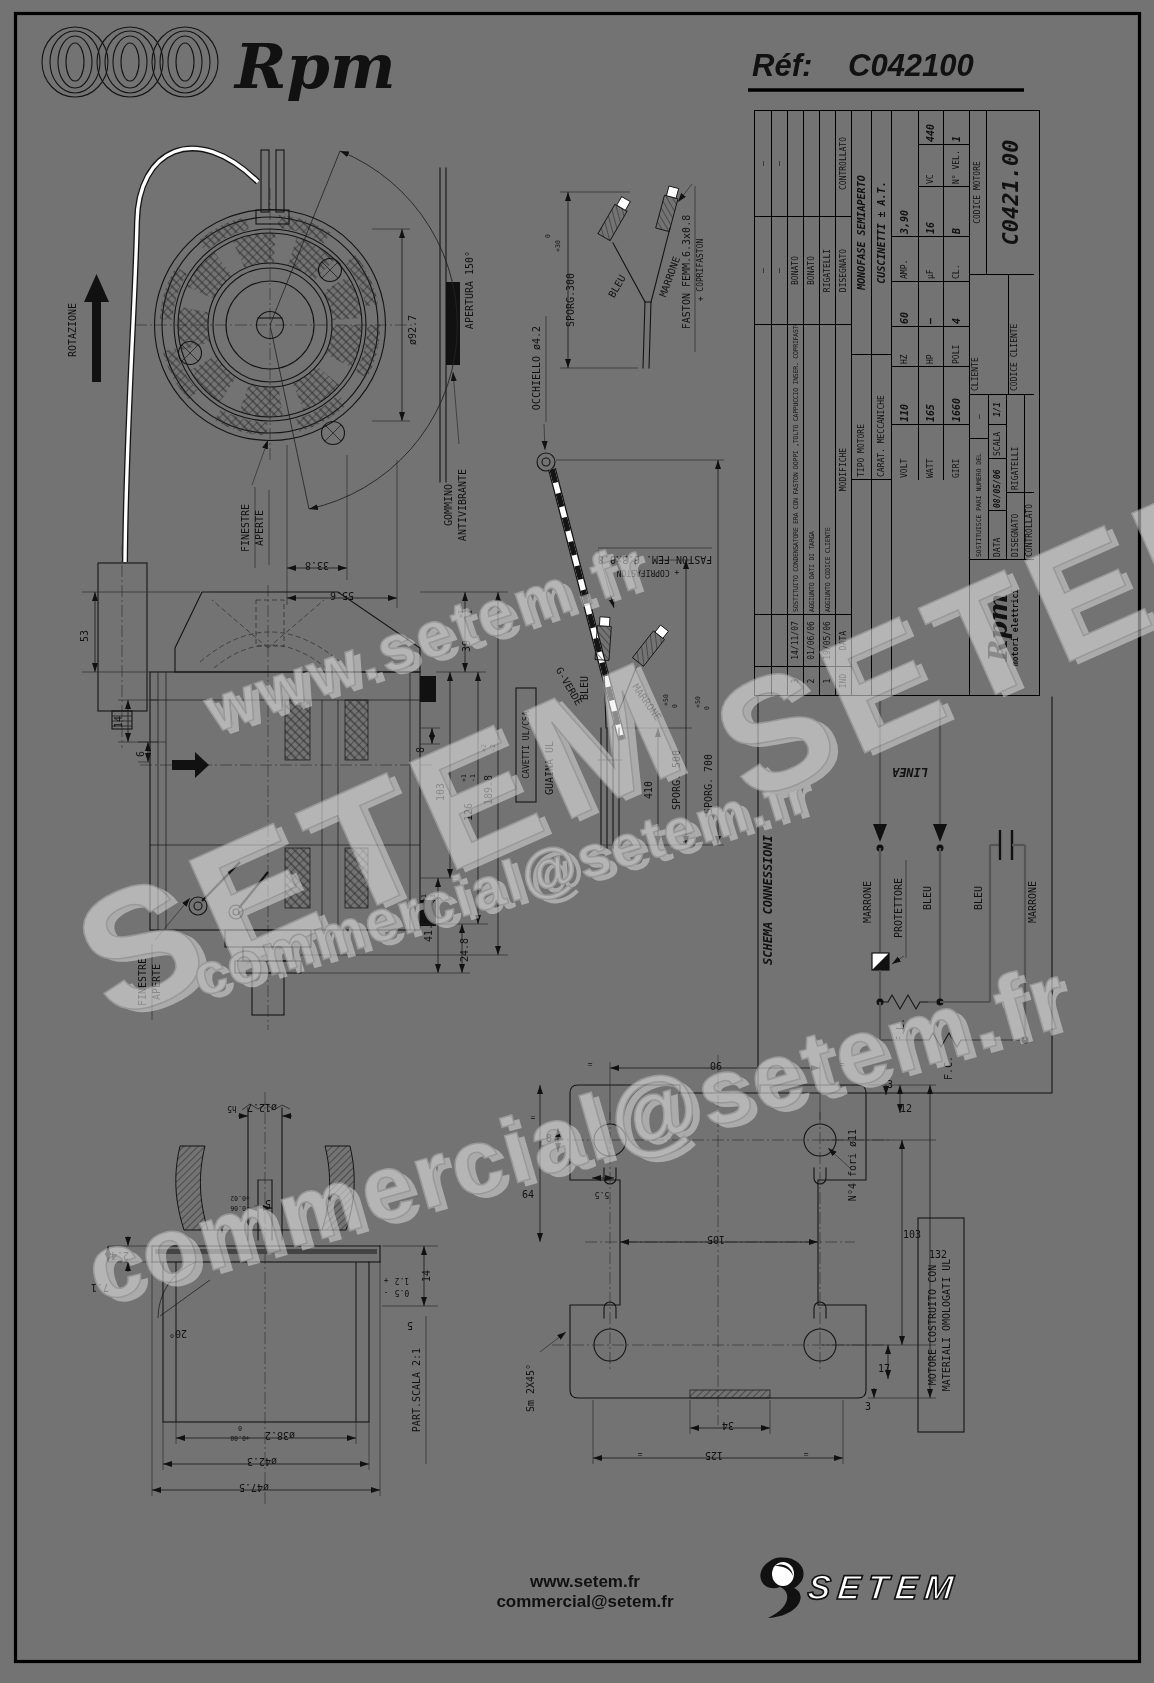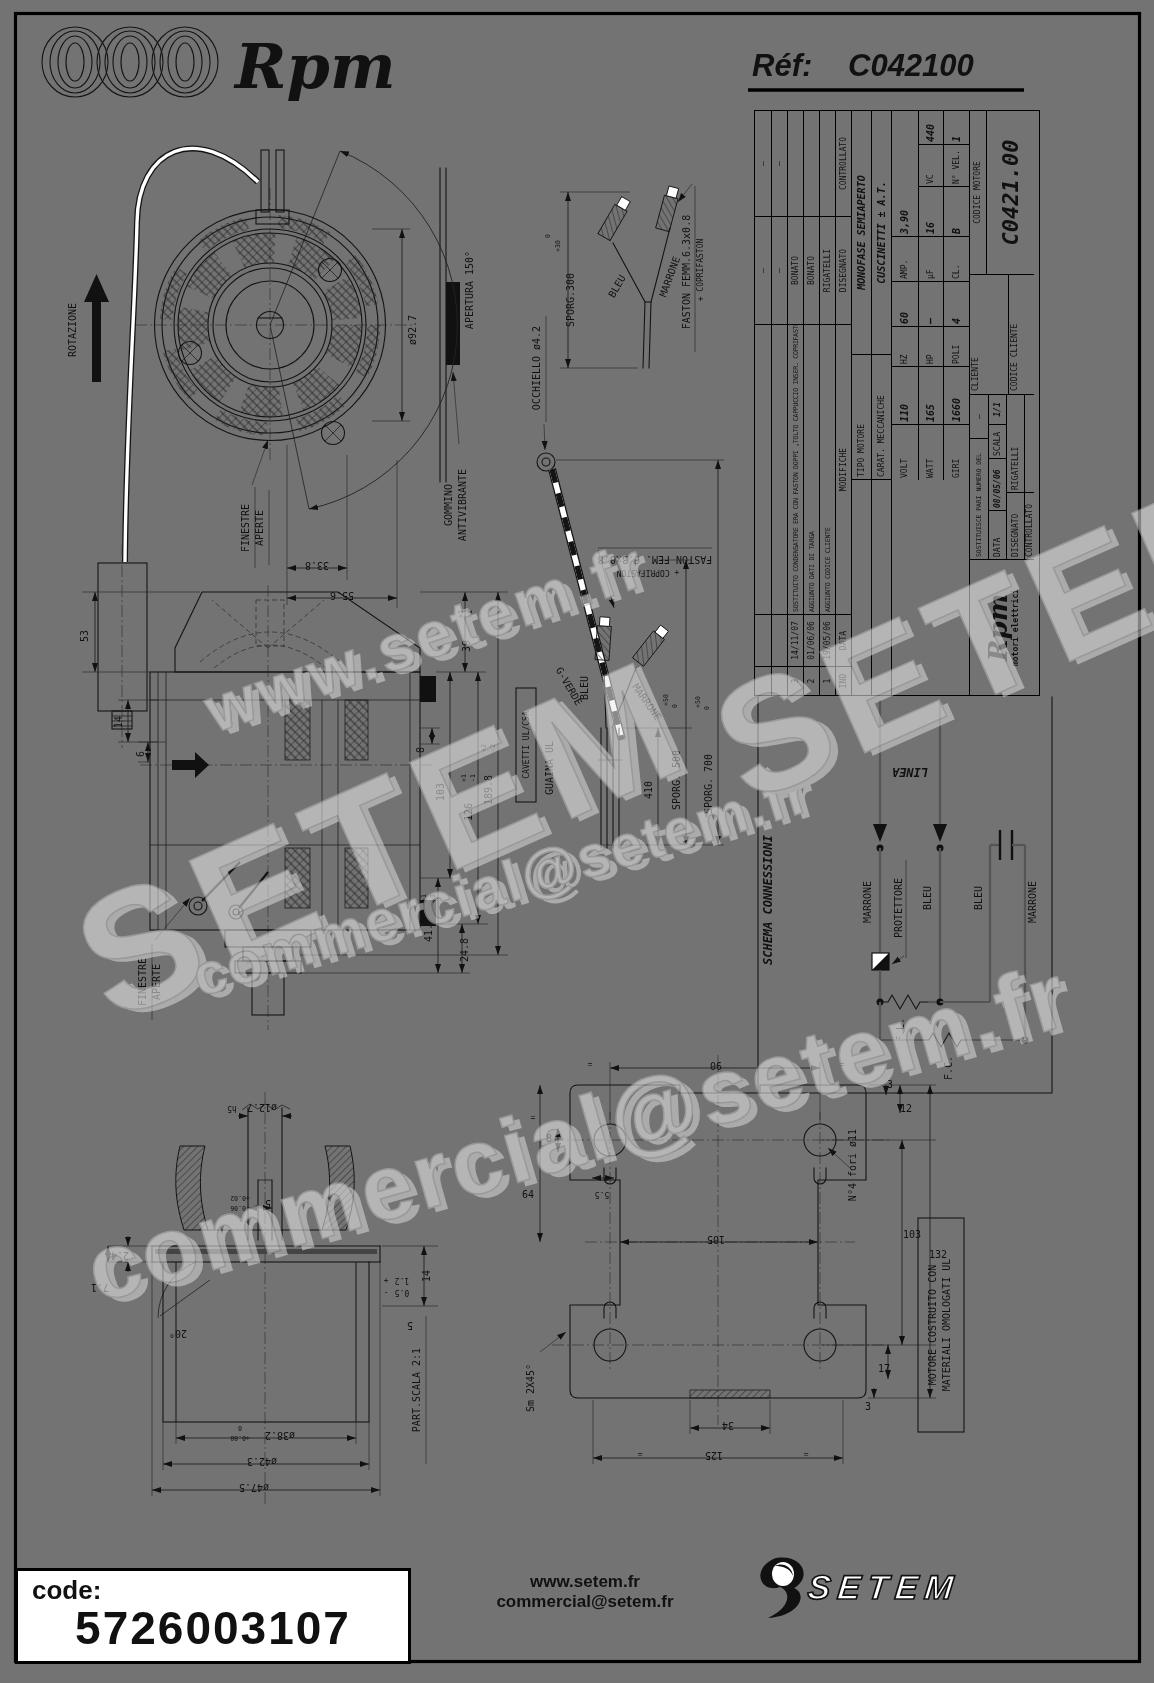--- a/index.html
+++ b/index.html
@@ -666,24 +666,20 @@
 </div>
 
 <div id="wm-layer">
   <div class="wm" style="left:195px;top:600px;font-size:64px;letter-spacing:4px;transform:rotate(-19deg);">www.setem.fr</div>
   <div class="wm" style="left:60px;top:740px;font-size:170px;letter-spacing:12px;transform:rotate(-24deg);">SETEM</div>
   <div class="wm" style="left:180px;top:850px;font-size:58px;letter-spacing:2px;transform:rotate(-17deg);">commercial@setem.fr</div>
   <div class="wm" style="left:700px;top:540px;font-size:160px;letter-spacing:10px;transform:rotate(-24deg);">SETEM</div>
   <div class="wm" style="left:70px;top:1080px;font-size:92px;letter-spacing:3px;transform:rotate(-16deg);">commercial@setem.fr</div>
 </div>
 
-<div id="code-box">
-  <div id="code-label">code:</div>
-  <div id="code-value">5726003107</div>
-</div>
 <div id="foot-center">
   <div class="a">www.setem.fr</div>
   <div class="a">commercial@setem.fr</div>
 </div>
 <div id="setem-logo">
   <svg width="66" height="64" viewBox="0 0 66 64">
     <path d="M34,2 C62,-2 70,22 52,32 C66,38 58,60 26,62 C48,52 50,36 38,31 C18,38 8,12 34,2 Z" fill="#111"></path>
     <ellipse cx="41" cy="18" rx="11" ry="12" fill="#fff"></ellipse>
     <path d="M33,10 C40,6 50,10 51,20 C48,12 40,10 33,10 Z" fill="#111"></path>
   </svg>

